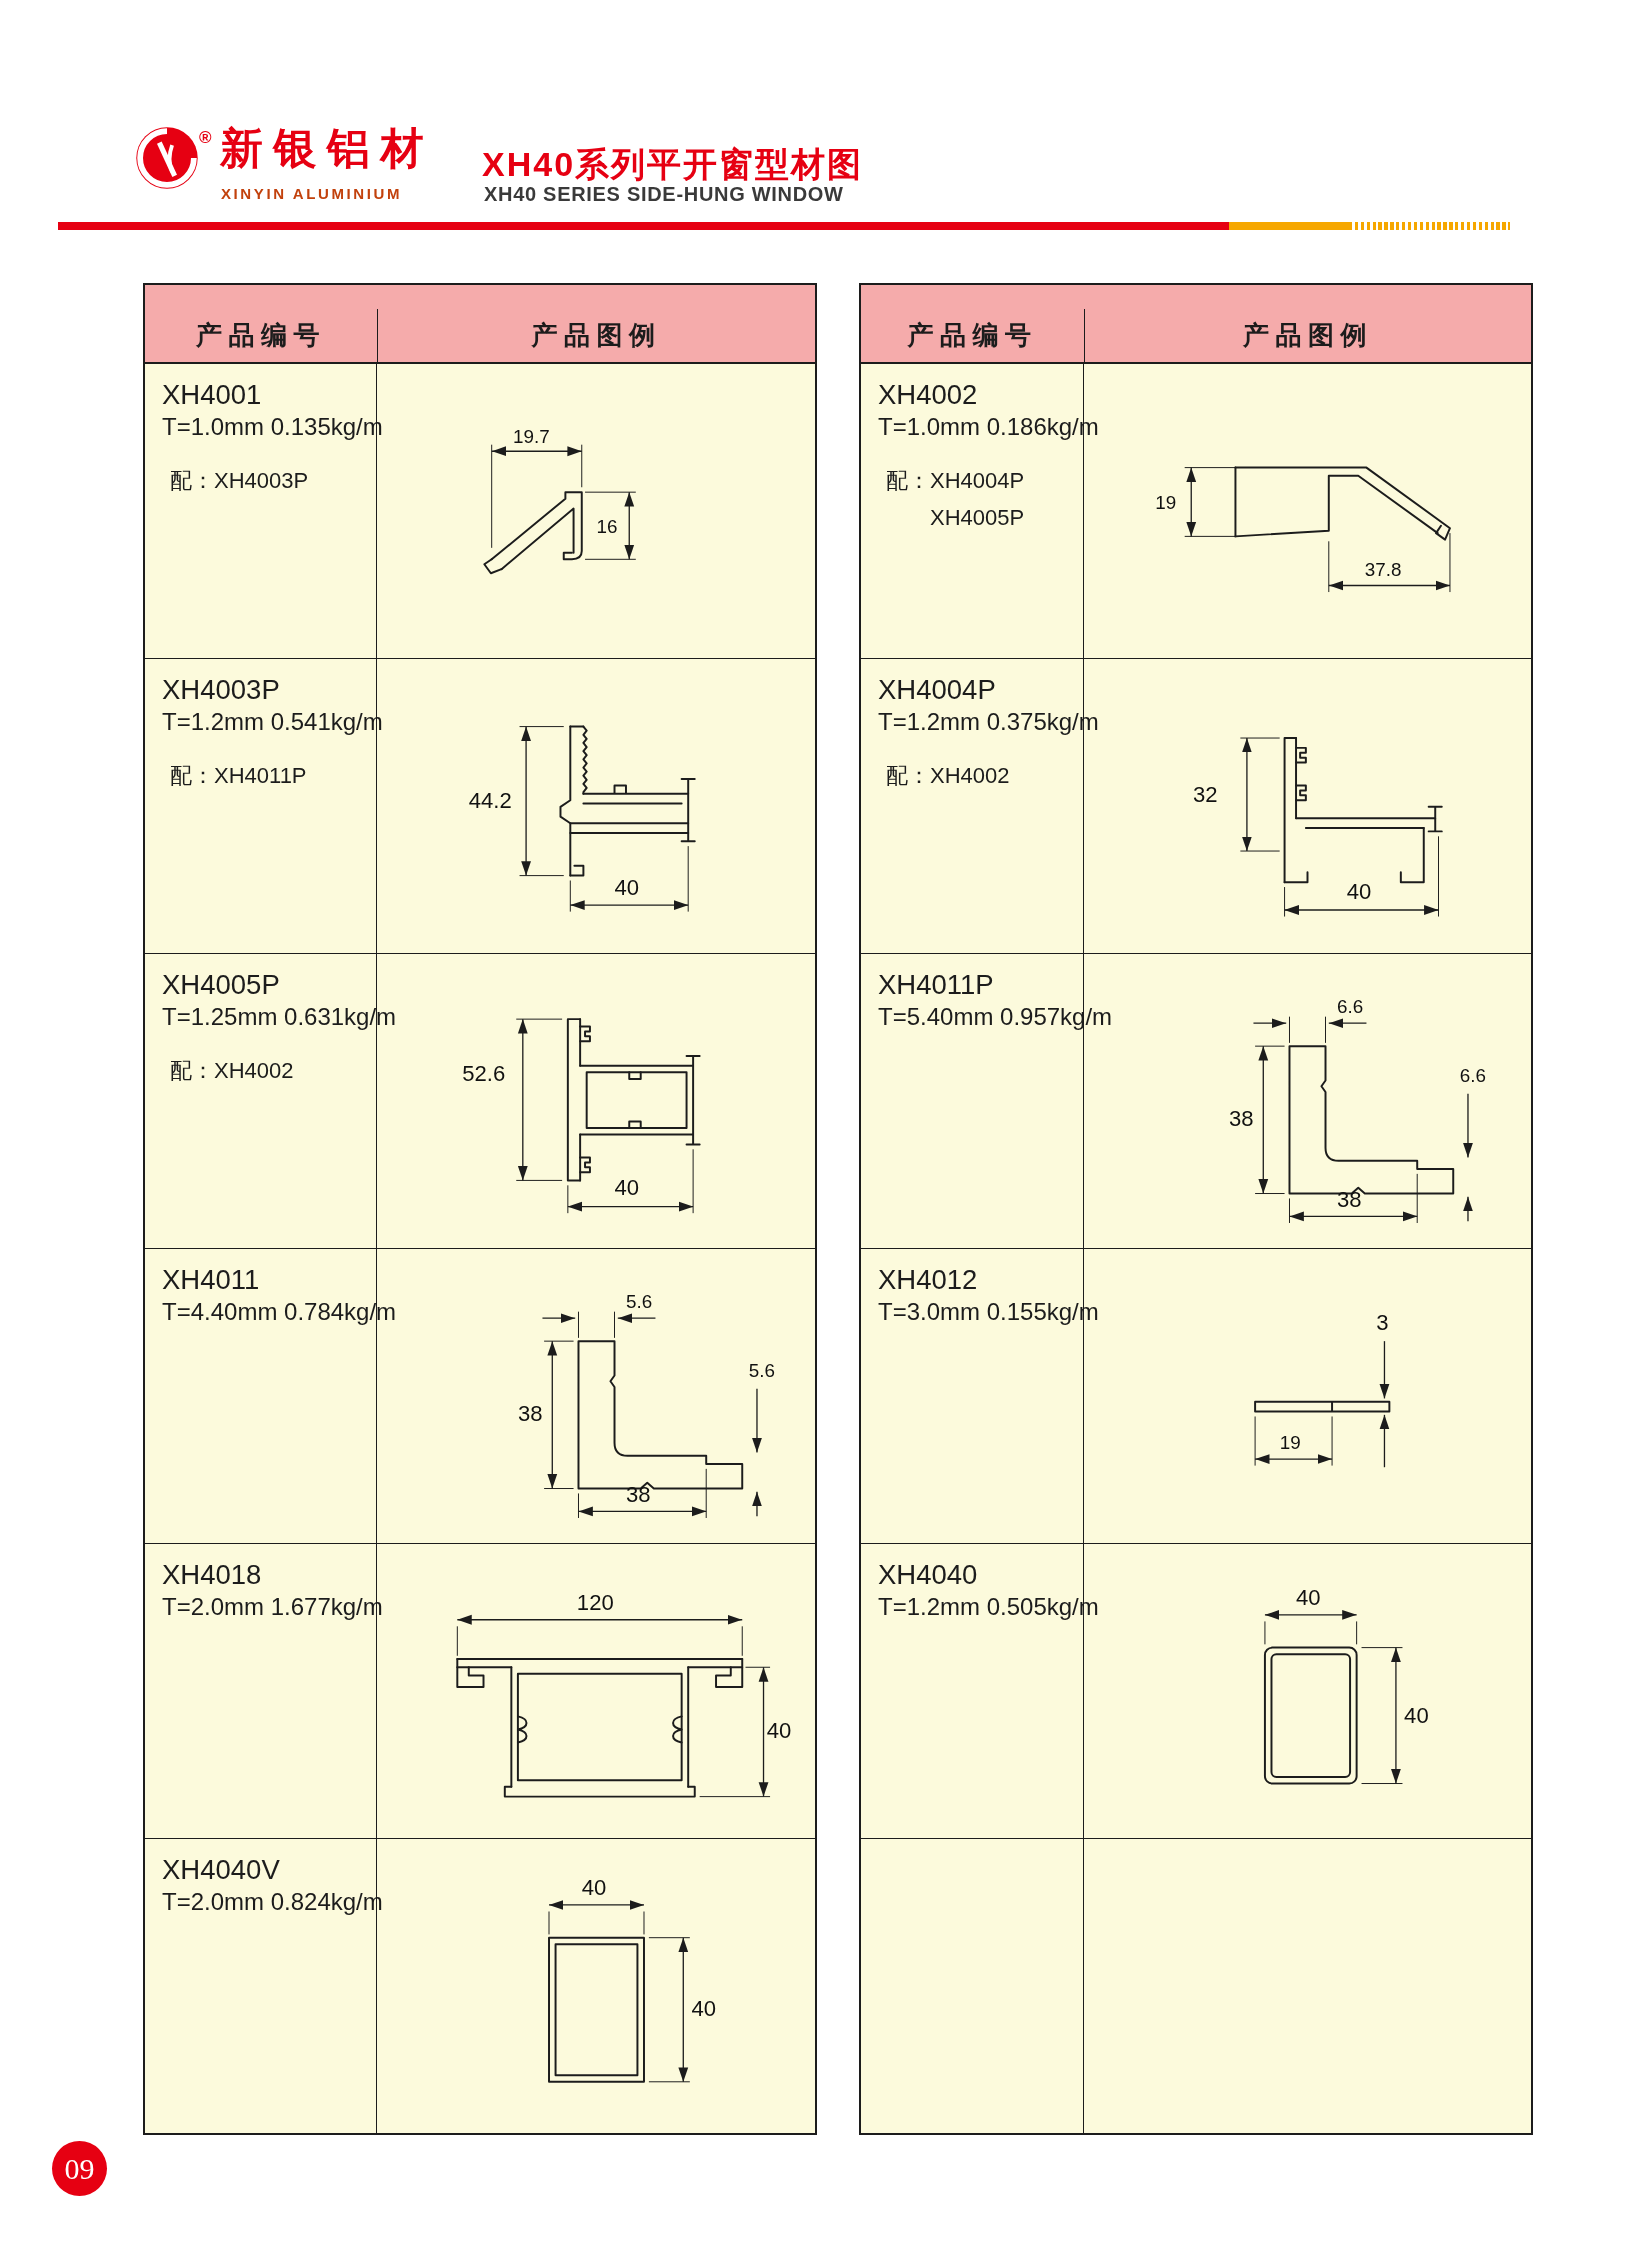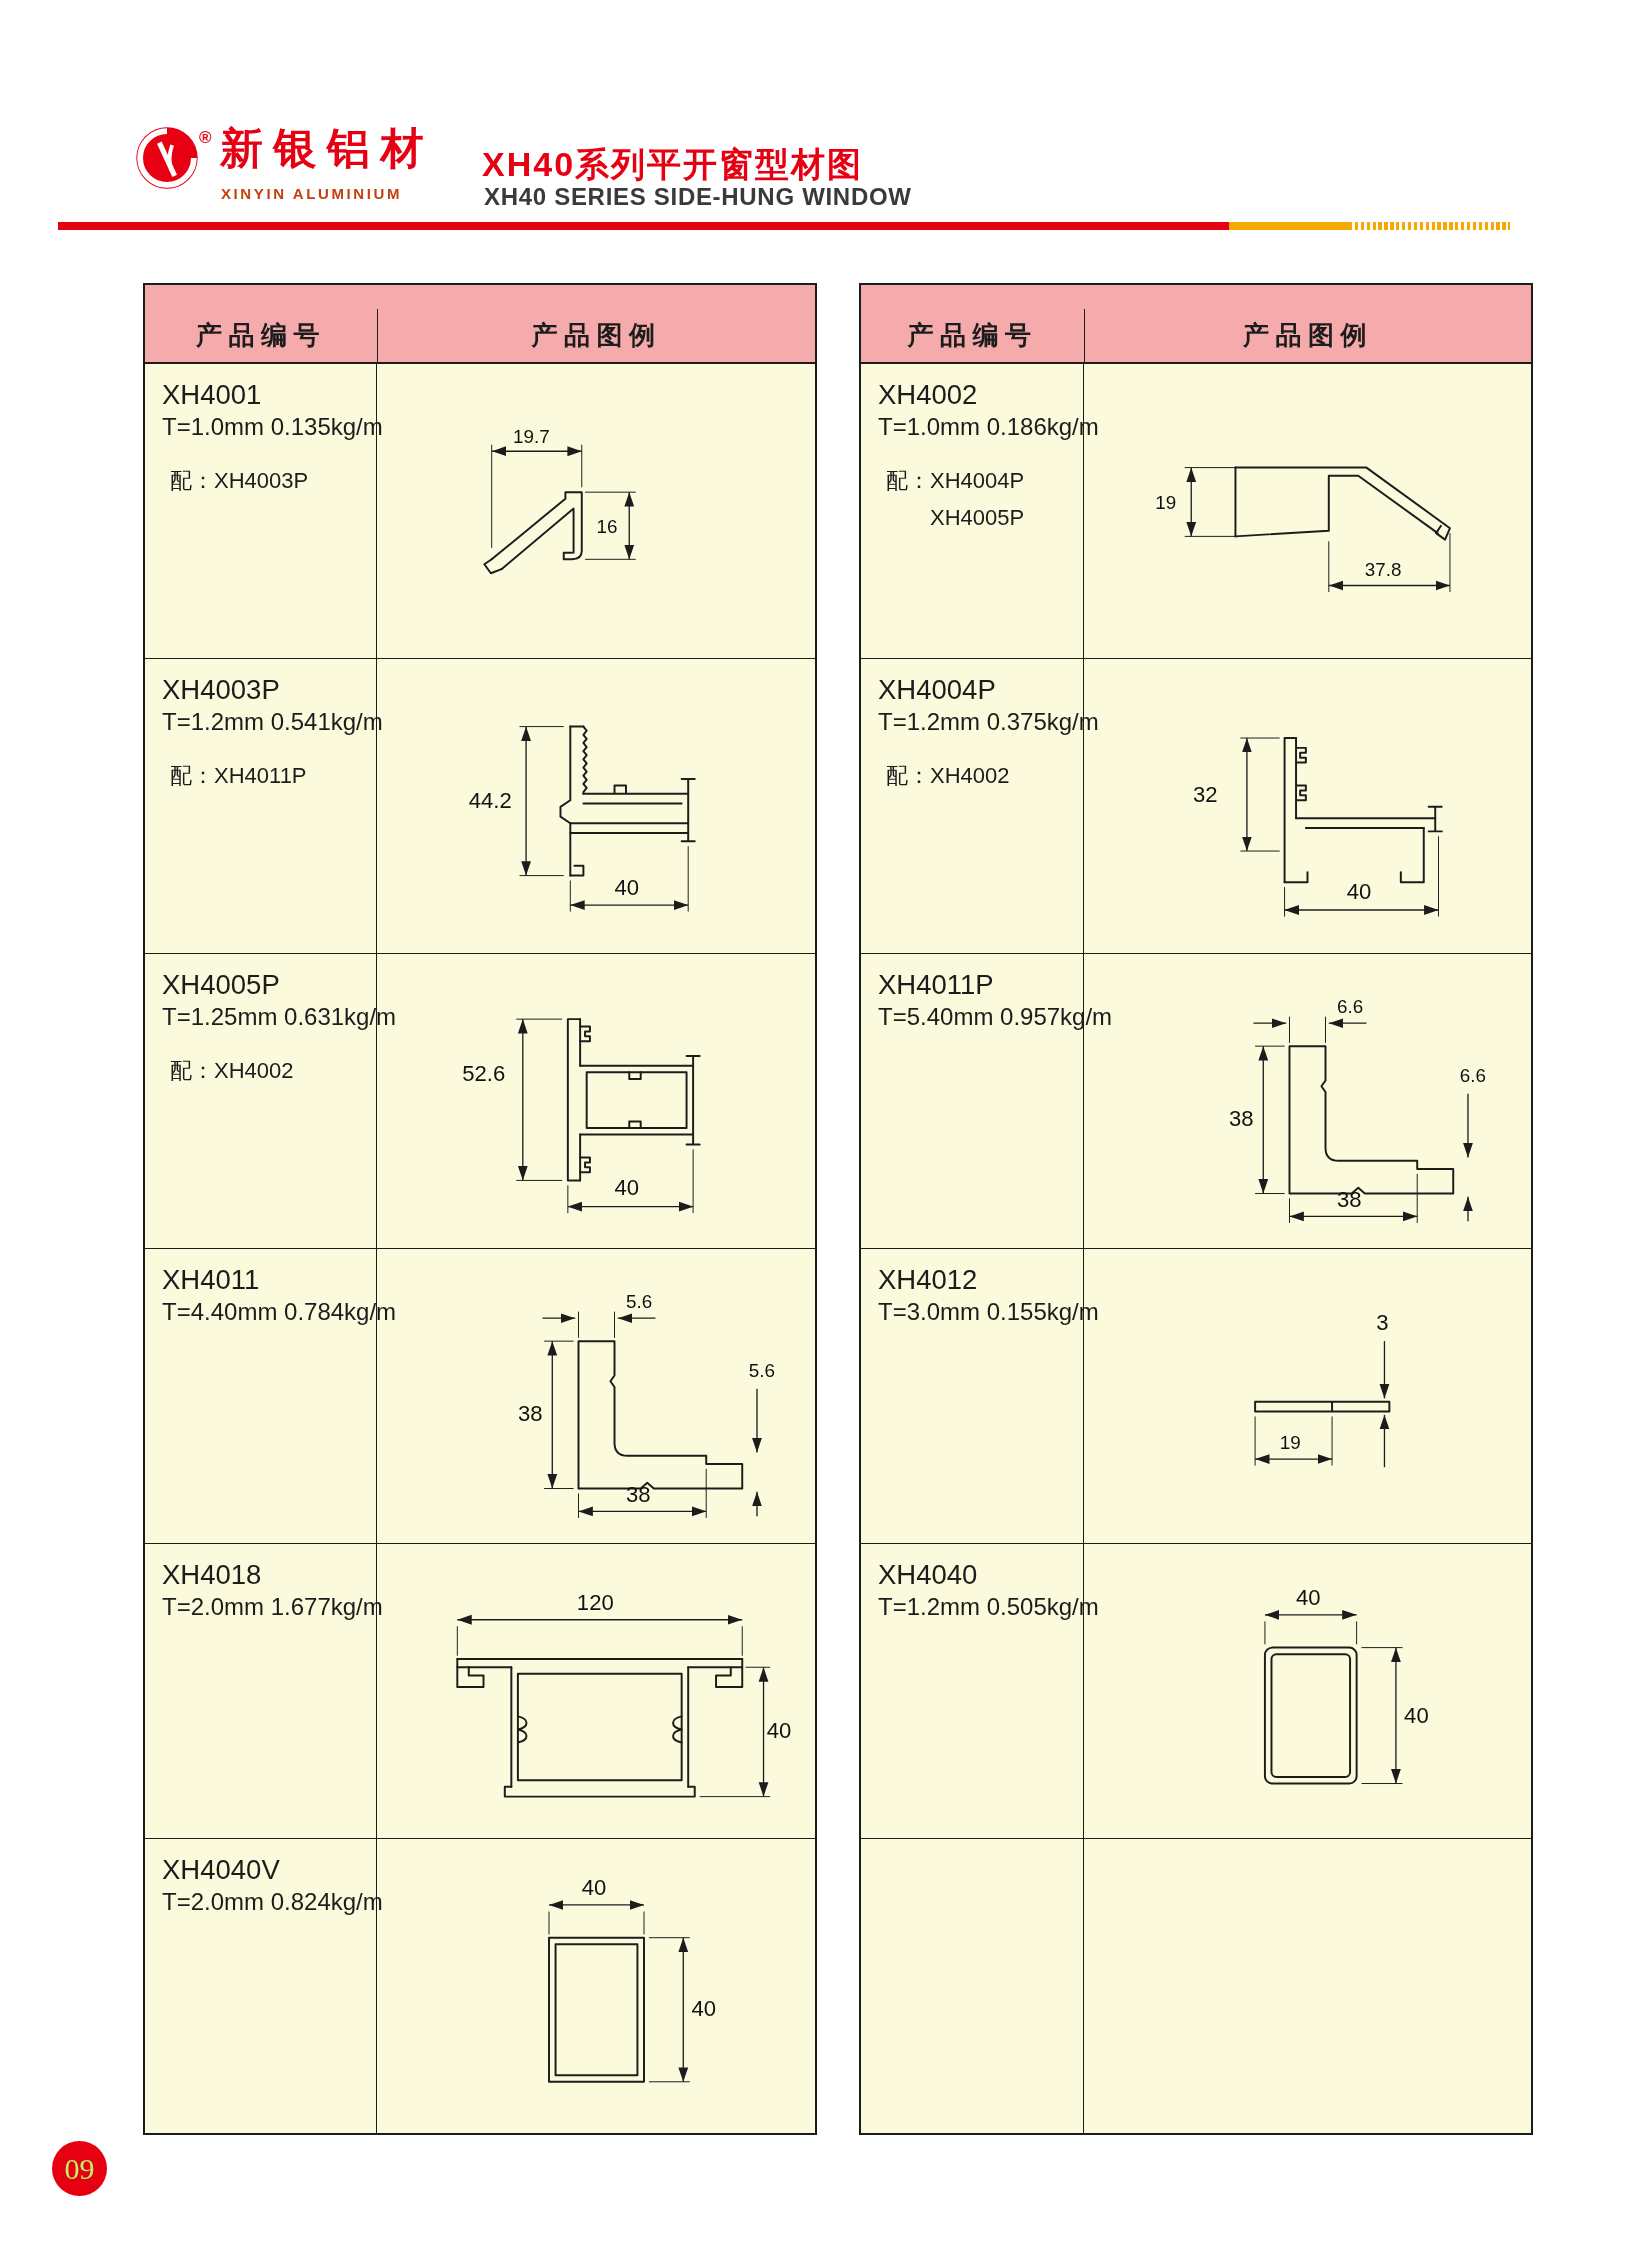--- a/index.html
+++ b/index.html
@@ -6,21 +6,21 @@
   body{
     width:1647px;height:2250px;position:relative;background:#ffffff;
     font-family:"Liberation Sans", sans-serif;color:#1c1c1c;
   }
   
   .logo-mark{position:absolute;left:135px;top:126px;width:64px;height:64px;}
   .reg-mark{position:absolute;left:199px;top:128px;font-size:17px;color:#e60012;font-weight:bold;}
   .brand-cn{position:absolute;left:220px;top:122px;font-size:43px;line-height:52px;font-weight:bold;color:#e60012;letter-spacing:10.5px;white-space:nowrap;}
   .brand-en{position:absolute;left:221px;top:185px;font-size:15px;font-weight:bold;color:#c2410c;letter-spacing:2.6px;white-space:nowrap;}
   .title-cn{position:absolute;left:482px;top:142px;font-size:34px;font-weight:bold;color:#e60012;letter-spacing:2px;white-space:nowrap;}
-  .title-en{position:absolute;left:484px;top:183px;font-size:24px;font-weight:bold;color:#3a3a3a;letter-spacing:0.7px;white-space:nowrap;text-align:center;}
+  .title-en{position:absolute;left:484px;top:183px;font-size:20px;font-weight:bold;color:#3a3a3a;letter-spacing:0.7px;white-space:nowrap;text-align:center;}
   .rule-red{position:absolute;left:58px;top:222px;width:1171px;height:7.9px;background:#e60012;}
   .rule-orange{position:absolute;left:1229px;top:222px;width:120px;height:7.9px;background:#f6a700;}
   .rule-stripes{position:absolute;left:1349px;top:222px;width:161px;height:7.9px;
     background:repeating-linear-gradient(90deg,#f6a700 0 3.3px,#ffffff 3.3px 5.9px);}
   
   .ptable{position:absolute;top:283px;border:2px solid #1c1c1c;background:#fcfadc;}
   .ptable.tleft{left:143px;width:670px;}
   .ptable.tright{left:859px;width:670px;}
   .thead{display:flex;height:77px;background:#f5abab;border-bottom:2px solid #1c1c1c;}
   .th{display:flex;align-items:center;justify-content:center;
@@ -38,21 +38,21 @@
   
   svg.cad{display:block;}
   .profile{fill:none;stroke:#1c1c1c;stroke-width:2.4;stroke-linejoin:round;stroke-linecap:round;}
   .dim{stroke:#1c1c1c;stroke-width:1.6;fill:none;}
   .ext{stroke:#1c1c1c;stroke-width:1.2;fill:none;}
   .dimtxt{font-family:"Liberation Sans",sans-serif;font-size:23px;fill:#111;}
   .dimtxt.big{font-size:27px;}
   
   .page-badge{position:absolute;left:52px;top:2141px;width:55px;height:55px;border-radius:50%;
     background:#e60012;display:flex;align-items:center;justify-content:center;}
-  .page-badge span{font-family:"Liberation Serif",serif;font-size:30px;color:#bef264;}
+  .page-badge span{font-family:"Liberation Serif",serif;font-size:30px;color:#ffffff;}
 </style>
 </head>
 <body>
 
 <svg width="0" height="0" style="position:absolute">
   <defs>
     <marker id="arr" viewBox="0 0 10 10" refX="10" refY="5" markerWidth="11" markerHeight="11" orient="auto-start-reverse">
       <path d="M0,1.6 L10,5 L0,8.4 Z" fill="#1c1c1c"></path>
     </marker>
   </defs>

